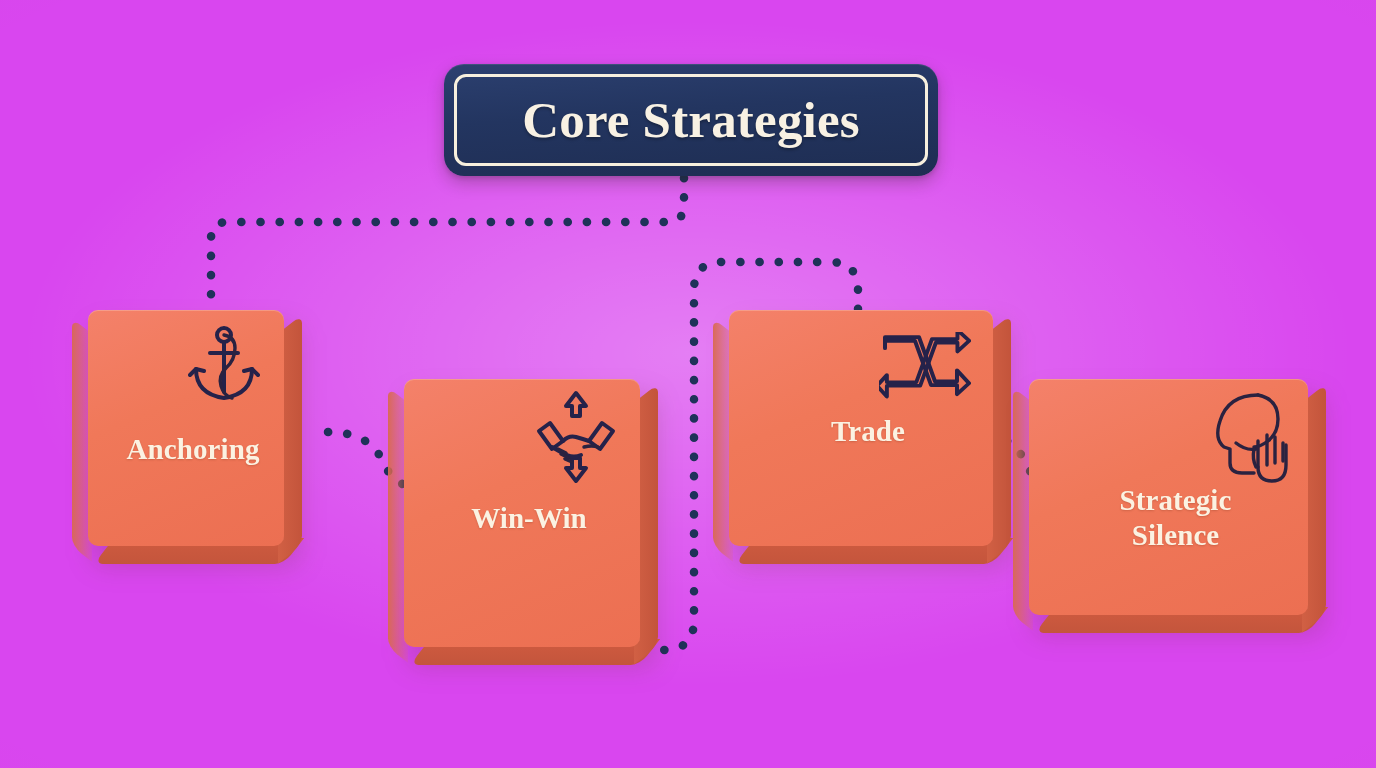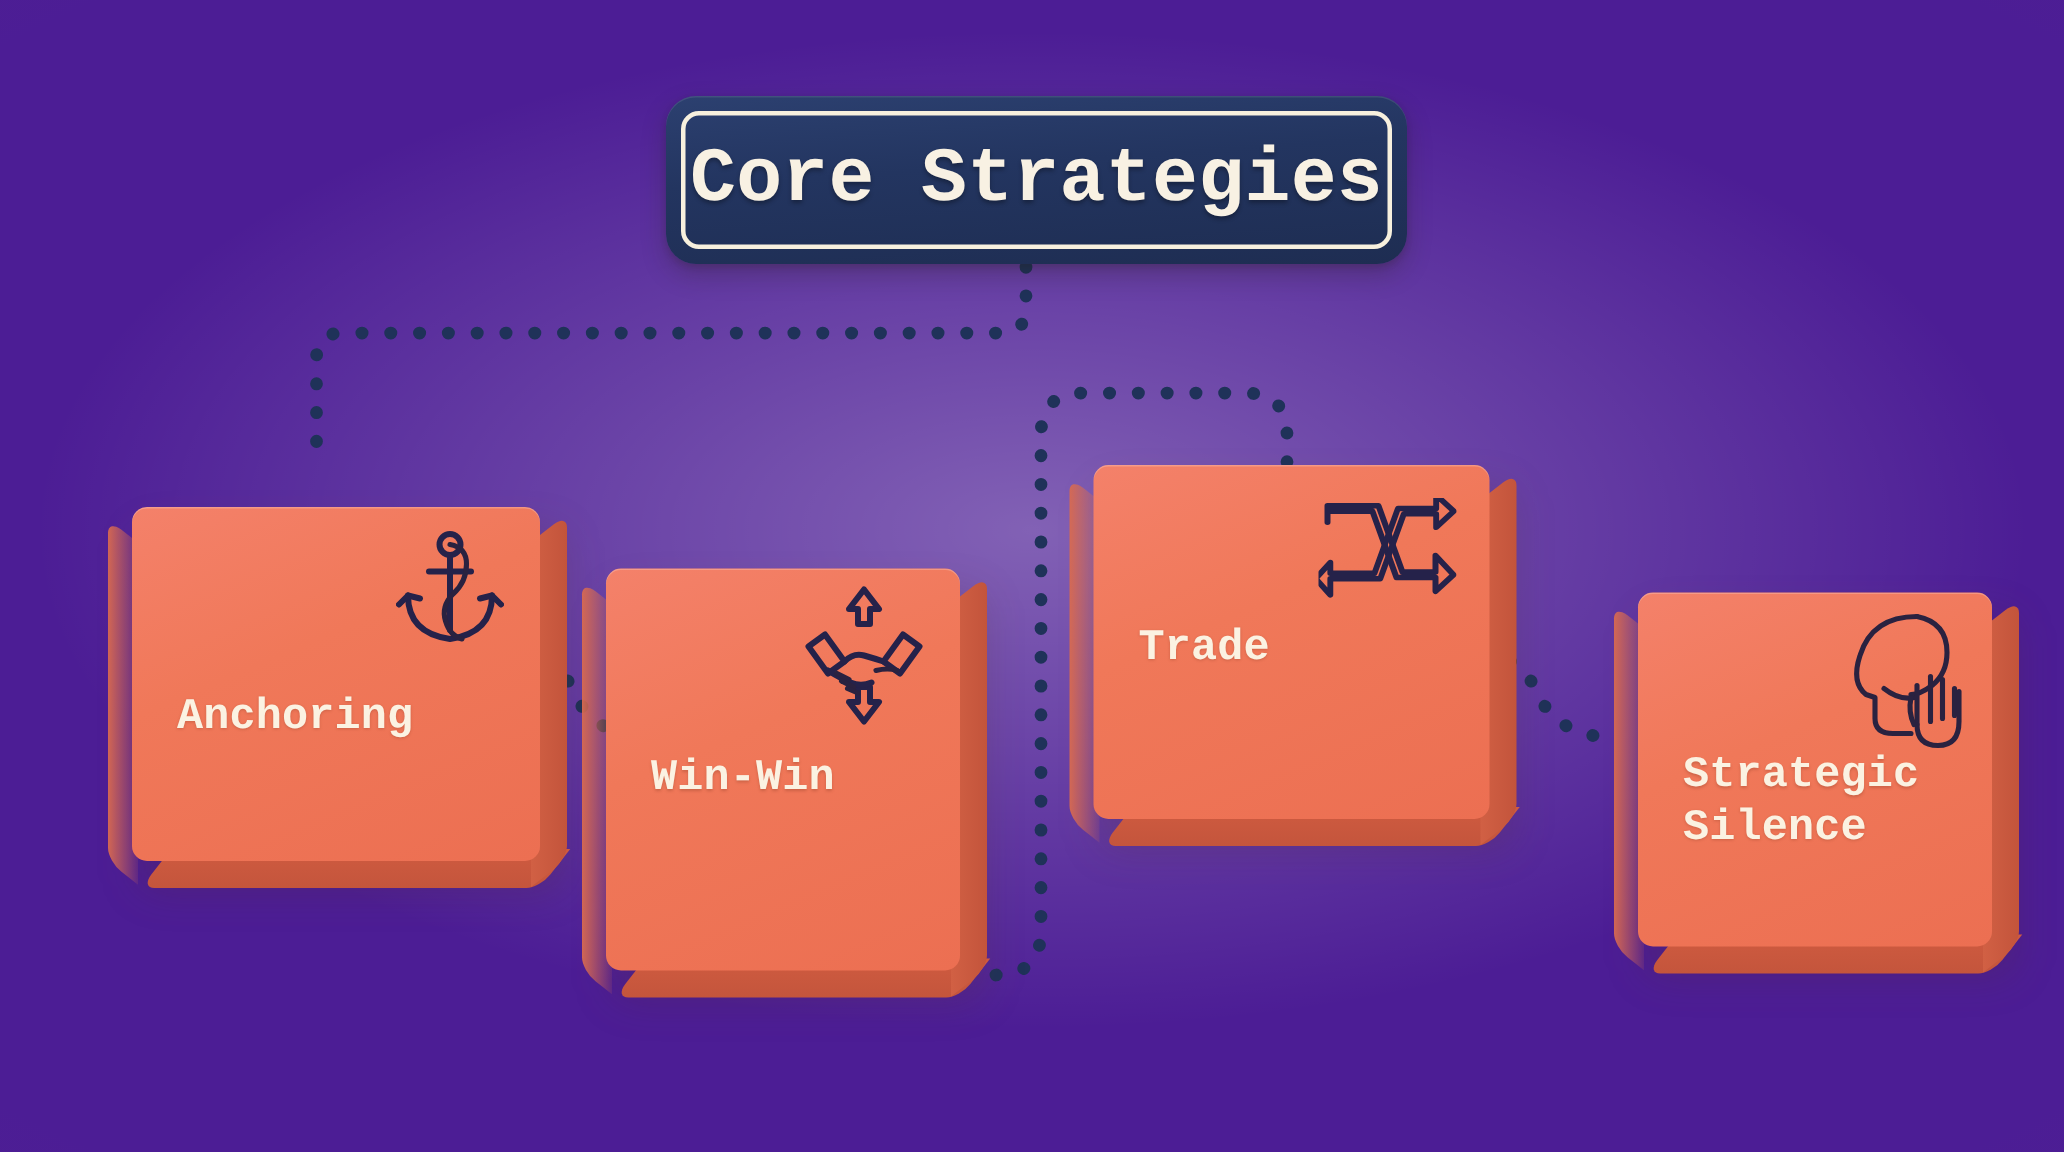--- a/index.html
+++ b/index.html
@@ -5,23 +5,24 @@
 <style>
   html, body {
     margin: 0;
     padding: 0;
     background: #f6efdc;
   }
   #stage {
     position: relative;
     width: 1376px;
     height: 768px;
-    background: #4c1d95;
+    background: #d946ef;
     overflow: hidden;
-    font-family: Liberation Mono, monospace;
+    font-family: Liberation Serif, serif;
+    text-align: center;
   }
 
   
   #stage::after {
     content: "";
     position: absolute;
     inset: 0;
     pointer-events: none;
     background:
       radial-gradient(ellipse 78% 70% at 50% 46%, rgba(255,255,255,0.30) 0%, rgba(255,255,255,0) 62%),
@@ -159,24 +160,24 @@
     position: absolute;
     z-index: 5;
   }
   .card .icon svg {
     display: block;
     width: 100%;
     height: 100%;
   }
 
   
-  #card-anchoring     { left: 88px;  top: 310px; width: 272px; height: 236px; margin-top: 28px; }
+  #card-anchoring     { left: 88px;  top: 310px; width: 196px; height: 236px; }
   #card-winwin        { left: 404px; top: 379px; width: 236px; height: 268px; }
   #card-trade         { left: 729px; top: 310px; width: 264px; height: 236px; }
-  #card-silence       { left: 1092px; top: 379px; width: 236px; height: 236px; margin-top: 16px; }
+  #card-silence       { left: 1029px; top: 379px; width: 279px; height: 236px; }
 
   #card-anchoring .label { top: 122px; }
   #card-winwin    .label { top: 122px; }
   #card-trade     .label { top: 104px; }
   #card-silence   .label { top: 104px; }
 
   #card-anchoring .icon { right: 24px; top: 14px; width: 72px; height: 80px; }
   #card-winwin    .icon { right: 24px; top: 10px; width: 80px; height: 96px; }
   #card-trade     .icon { right: 22px; top: 22px; width: 92px; height: 72px; }
   #card-silence   .icon { right: 16px; top: 10px; width: 86px; height: 96px; }

